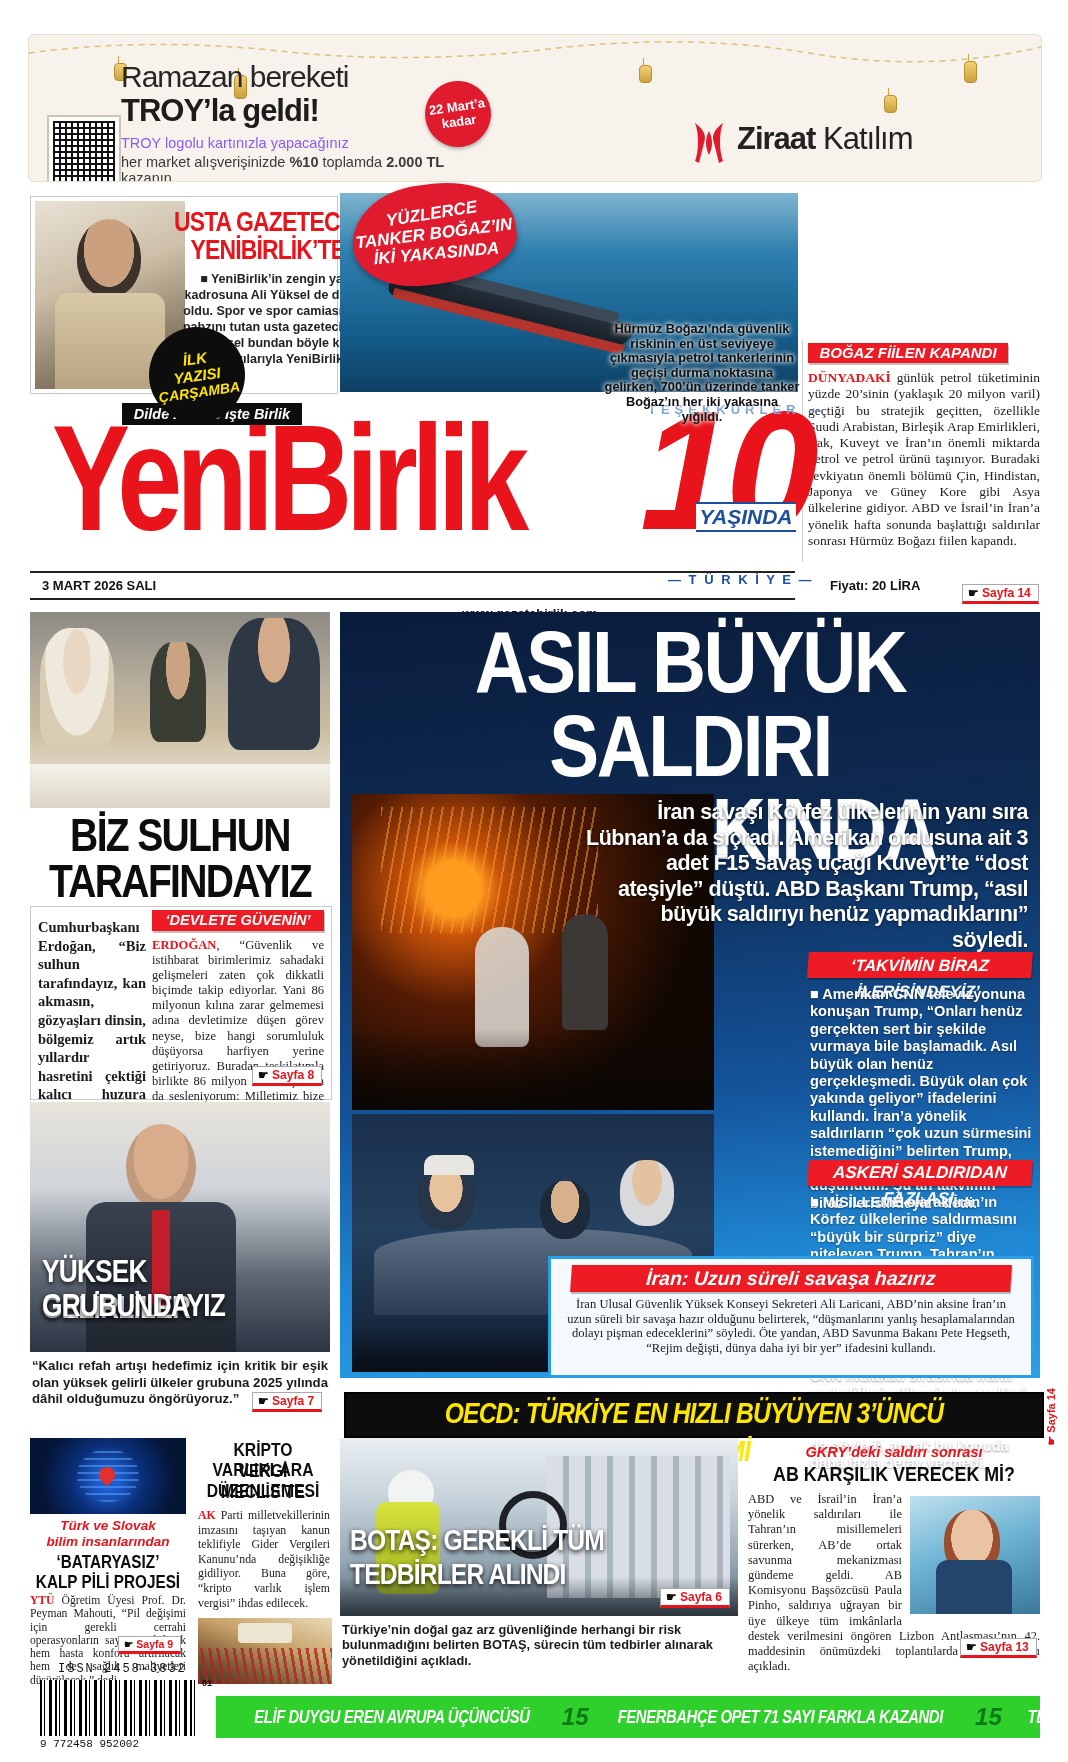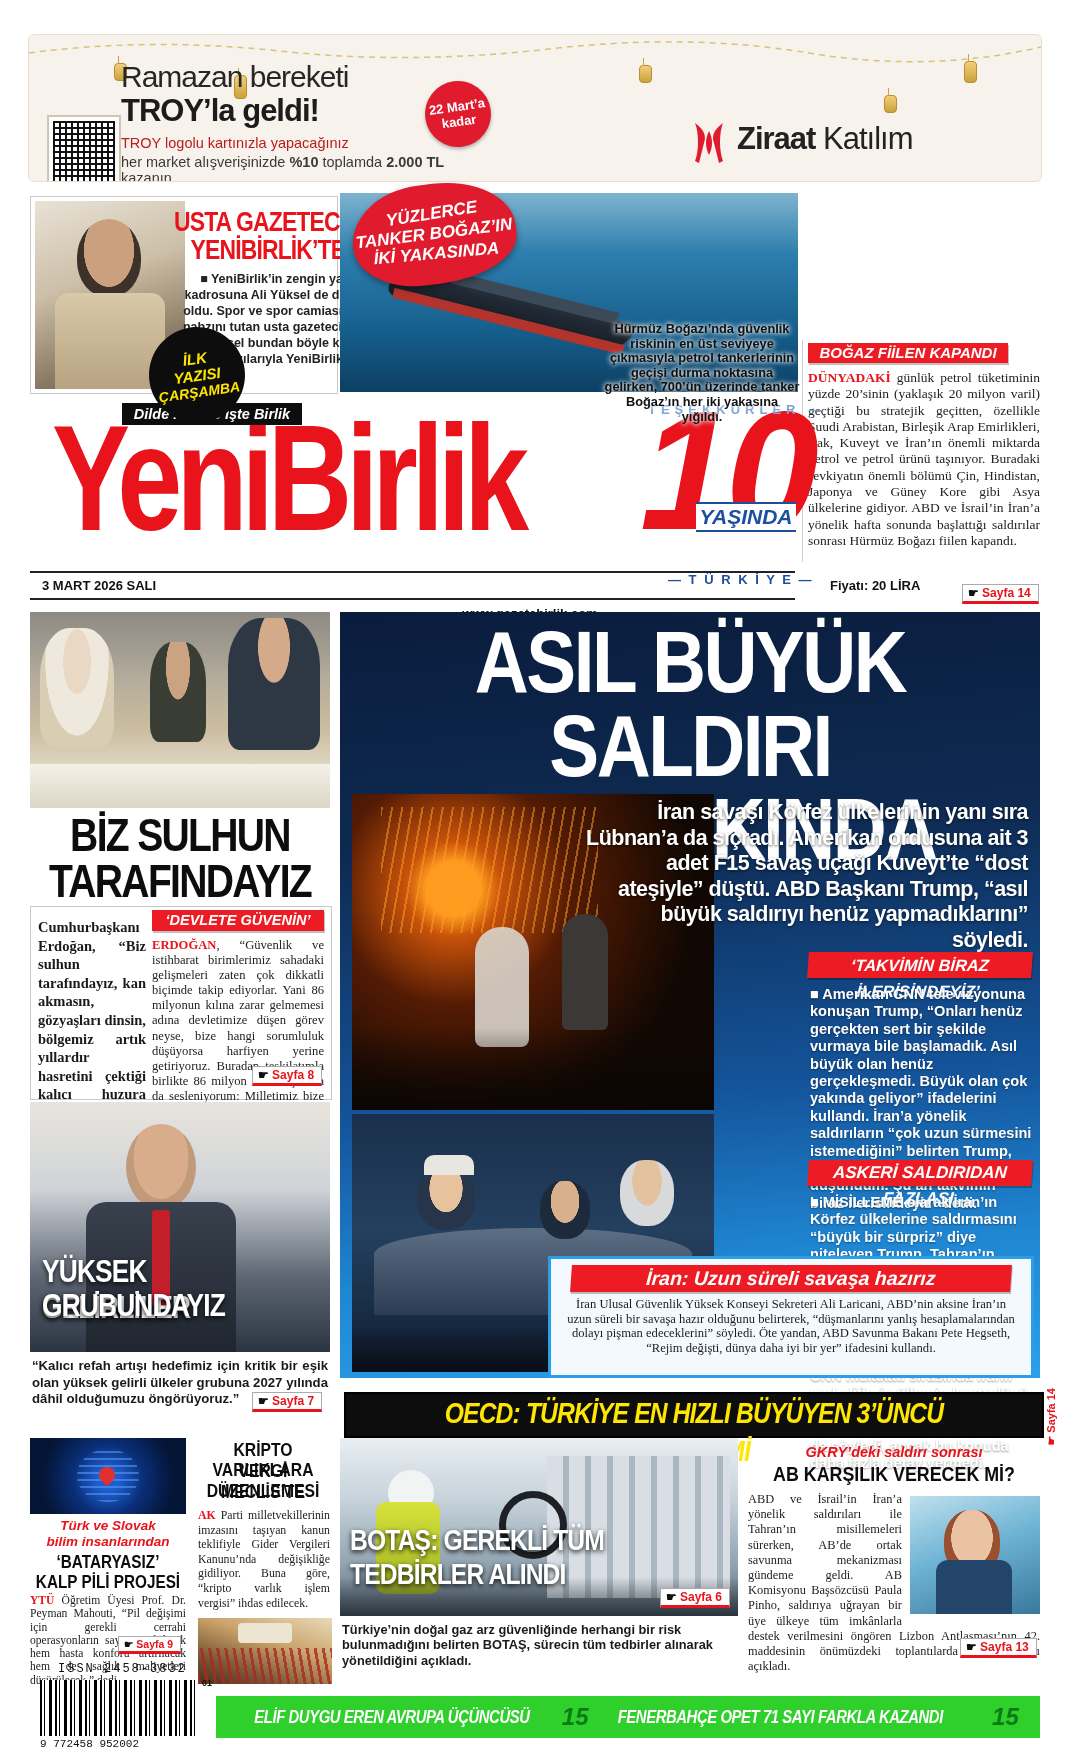--- a/index.html
+++ b/index.html
@@ -51,21 +51,21 @@
     <div class="lantern" style="left:855px;top:60px"></div>
 
     <div class="abs" style="left:18px;top:80px;width:62px;height:62px;background:#fff;border:2px solid #cfc5b2;padding:4px">
       <div style="width:100%;height:100%;background:
         repeating-linear-gradient(0deg,#111 0 2px,transparent 2px 6px),
         repeating-linear-gradient(90deg,#111 0 2px,transparent 2px 6px)"></div>
     </div>
 
     <div class="abs sans" style="left:92px;top:25px;width:330px;font-size:30px;color:#262626;letter-spacing:-1px">Ramazan bereketi</div>
     <div class="abs sans b" style="left:92px;top:58px;width:330px;font-size:31px;color:#1c1c1c;letter-spacing:-1px">TROY’la geldi!</div>
-    <div class="abs sans" style="left:92px;top:100px;width:360px;font-size:14.5px;color:#b91c1c">TROY logolu kartınızla yapacağınız</div>
+    <div class="abs sans" style="left:92px;top:100px;width:360px;font-size:14.5px;color:#8b5cf6">TROY logolu kartınızla yapacağınız</div>
     <div class="abs sans" style="left:92px;top:119px;width:380px;font-size:14.5px;color:#3a3a3a">
       <span>her market alışverişinizde </span><b>%10</b><span> toplamda </span><b>2.000 TL</b><span> kazanın.</span>
     </div>
 
 
     <div class="abs ctr" style="left:396px;top:46px;width:66px;height:66px;background:#e01b2e;border-radius:50%;transform:rotate(-8deg);
                 display:flex;flex-direction:column;justify-content:center;box-shadow:0 2px 4px rgba(0,0,0,.3)">
       <div class="white b sans" style="font-size:13px">22 Mart’a</div>
       <div class="white b sans" style="font-size:13px">kadar</div>
     </div>
@@ -162,21 +162,21 @@
   </span>
 
   <div class="abs ph" style="left:30px;top:1102px;width:300px;height:250px;
               background:linear-gradient(180deg,#e8e4dc 0%,#cfd3d8 35%,#5d6672 70%,#2b3442 100%)">
     <div class="abs" style="left:96px;top:22px;width:70px;height:86px;background:radial-gradient(ellipse at 50% 40%,#d9ad8b 0 55%,#c19a7c 56%);border-radius:50%"></div>
     <div class="abs" style="left:56px;top:100px;width:150px;height:150px;background:linear-gradient(#39414e,#20262f);border-radius:20px 20px 0 0"></div>
     <div class="abs" style="left:122px;top:108px;width:18px;height:96px;background:#c21f2a;border-radius:3px"></div>
     <div class="abs condL b white" style="left:12px;top:152px;width:300px;font-size:31px;letter-spacing:-1px;text-shadow:0 2px 6px rgba(0,0,0,.85)">YÜKSEK GELİRLİLER</div>
     <div class="abs condL b white" style="left:12px;top:186px;width:300px;font-size:31px;letter-spacing:-1px;text-shadow:0 2px 6px rgba(0,0,0,.85)">GRUBUNDAYIZ</div>
   </div>
-  <div class="abs b sans jst" style="left:32px;top:1358px;width:296px;font-size:13.2px;line-height:16.6px;color:#1a1a1a">“Kalıcı refah artışı hedefimiz için kritik bir eşik olan yüksek gelirli ülkeler grubuna 2027 yılında dâhil olduğumuzu öngörüyoruz.”</div>
+  <div class="abs b sans jst" style="left:32px;top:1358px;width:296px;font-size:13.2px;line-height:16.6px;color:#1a1a1a">“Kalıcı refah artışı hedefimiz için kritik bir eşik olan yüksek gelirli ülkeler grubuna 2025 yılında dâhil olduğumuzu öngörüyoruz.”</div>
   <span class="chip abs" style="left:252px;top:1392px">
     <span class="hand">☛ </span><span>Sayfa 7</span>
   </span>
 
   <div class="abs" style="left:340px;top:612px;width:700px;height:766px;
               background:linear-gradient(175deg,#0a1c3c 0%,#0e2a52 30%,#14549b 62%,#1f86d2 82%,#2aa0ea 100%)">
     <div class="ctr b condC white" style="margin-top:8px;font-size:88px;line-height:.95;letter-spacing:-3px">ASIL BÜYÜK SALDIRI</div>
     <div class="ctr b condC white" style="font-size:88px;line-height:.95;letter-spacing:-3px">ÇOK YAKINDA</div>
 
     <div class="abs ph" style="left:12px;top:182px;width:362px;height:316px;
@@ -284,21 +284,21 @@
   <div class="abs" style="left:40px;top:1680px;width:158px;height:56px;
               background:repeating-linear-gradient(90deg,#000 0 2px,#fff 2px 4px,#000 4px 5px,#fff 5px 9px,#000 9px 12px,#fff 12px 15px)"></div>
   <div class="abs b sans" style="left:202px;top:1678px;font-size:9px;color:#111">01</div>
   <div class="abs" style="left:40px;top:1738px;font-family:'Liberation Mono',monospace;font-size:11px;color:#111">9  772458  952002</div>
 
   <div class="abs" style="left:216px;top:1696px;width:824px;height:42px;background:#2fd02b;display:flex;align-items:center;justify-content:space-between;padding:0 14px;box-sizing:border-box">
     <div style="display:flex;align-items:center;gap:8px">
       <span class="b i white condC sans" style="font-size:17.5px;letter-spacing:-.5px;white-space:nowrap">ELİF DUYGU EREN AVRUPA ÜÇÜNCÜSÜ</span>
       <span class="b i sans" style="color:#0a7b16;font-size:24px">15</span>
     </div>
-    <div style="display:flex;align-items:center;gap:21px">
+    <div style="display:flex;align-items:center;gap:4px">
       <span class="b i white condC sans" style="font-size:17.5px;letter-spacing:-.5px;white-space:nowrap">FENERBAHÇE OPET 71 SAYI FARKLA KAZANDI</span>
       <span class="b i sans" style="color:#0a7b16;font-size:24px">15</span>
     </div>
     <div style="display:flex;align-items:center;gap:8px">
       <span class="b i white condC sans" style="font-size:17.5px;letter-spacing:-.5px;white-space:nowrap">TBF’DEN YENİ SPONSORLUK ANLAŞMASI</span>
 
     </div>
   </div>
 
 </div>

